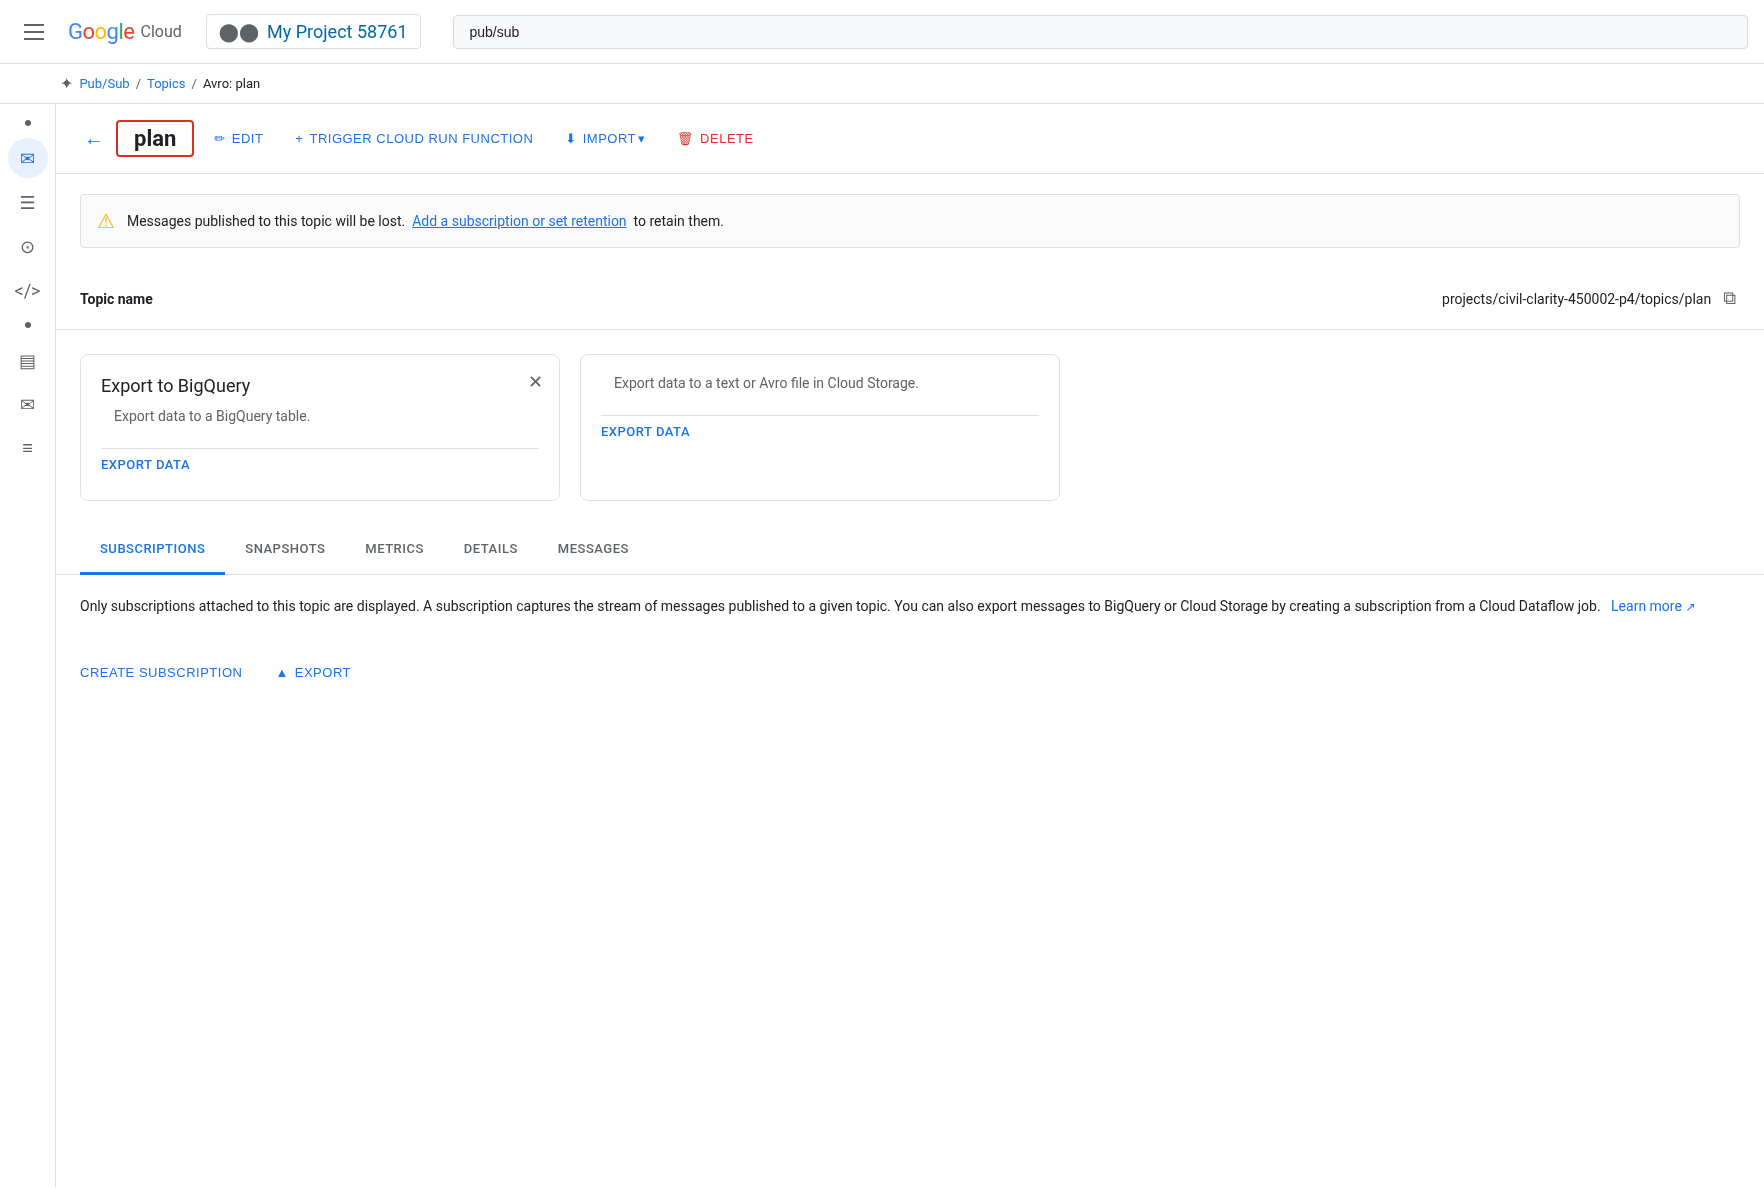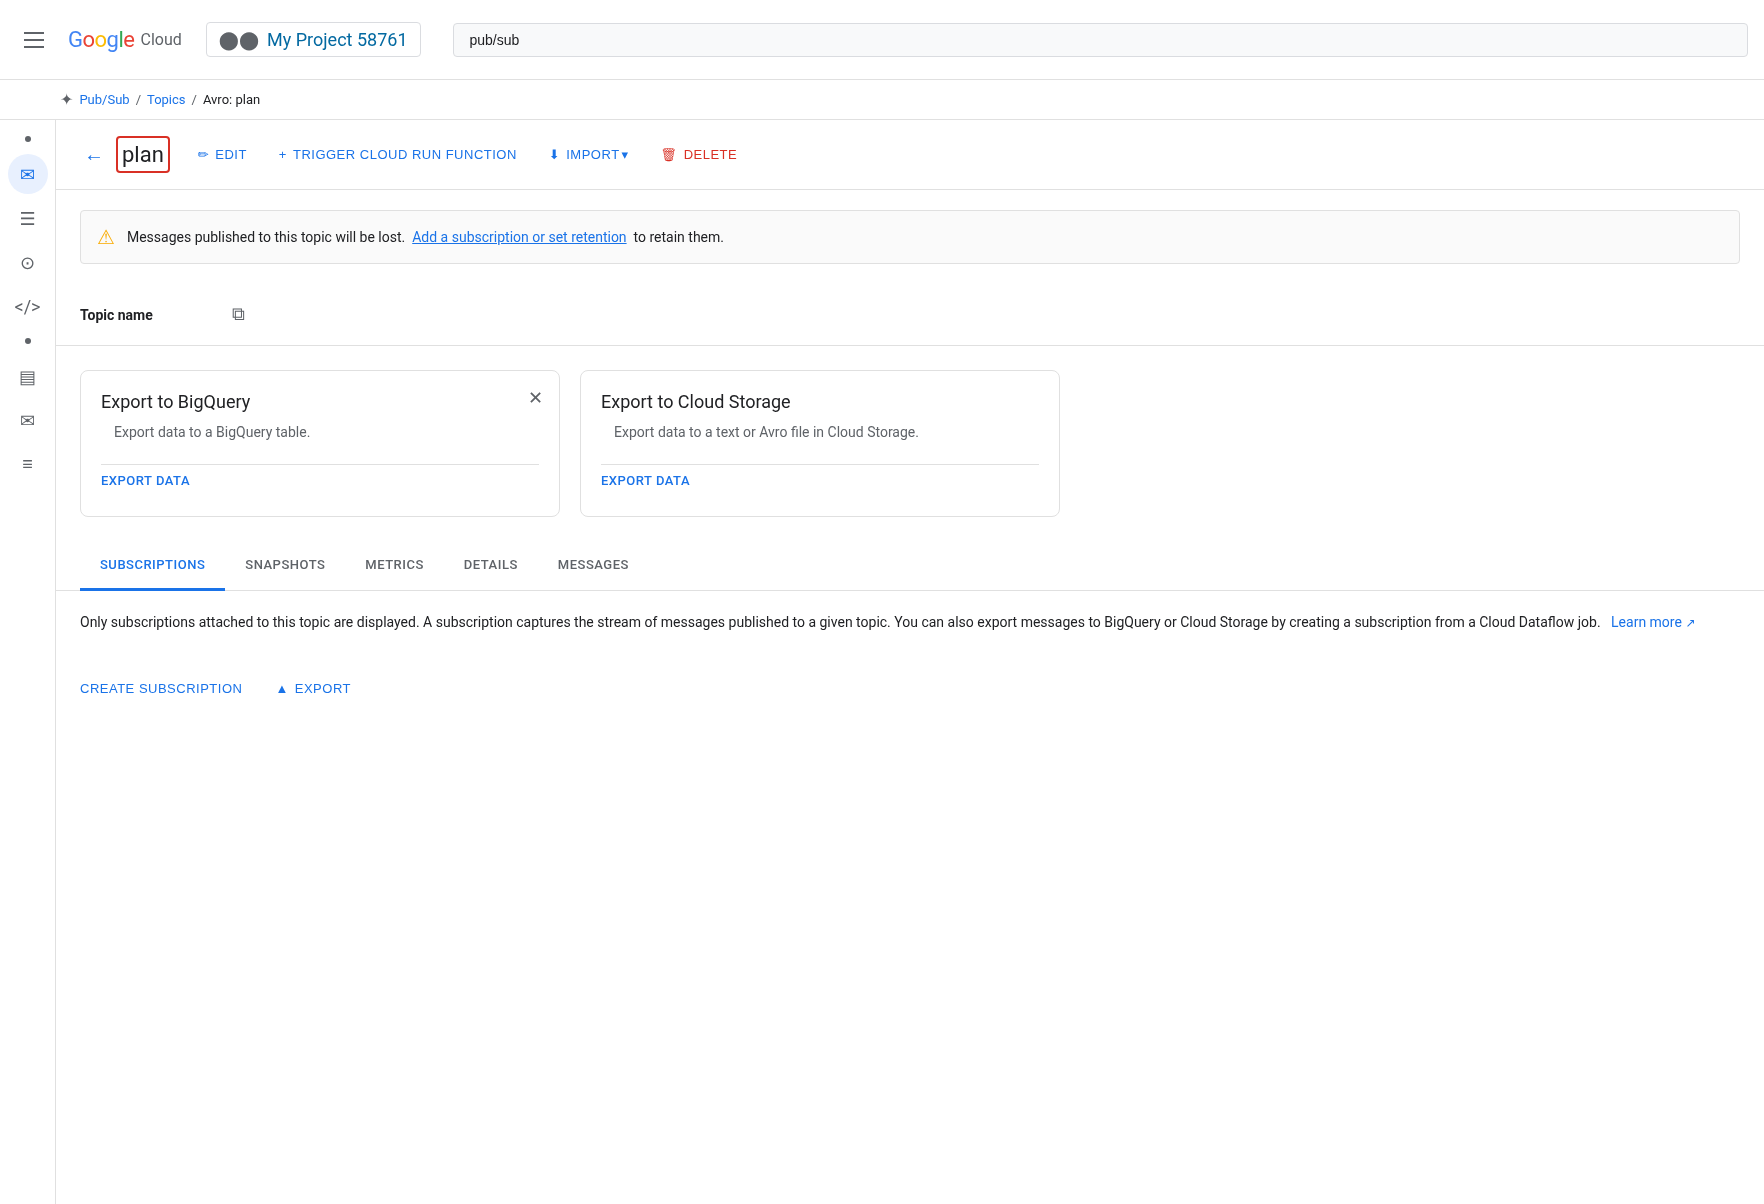--- a/index.html
+++ b/index.html
@@ -2,21 +2,21 @@
 <html><head>
   <meta charset="utf-8">
   <style>
     * { box-sizing: border-box; margin: 0; padding: 0; }
     body { font-family: 'Google Sans', Roboto, Arial, sans-serif; font-size: 14px; color: #202124; background: #fff; }
 
     
     .top-nav {
       display: flex;
       align-items: center;
-      height: 80px;
+      height: 64px;
       border-bottom: 1px solid #e0e0e0;
       padding: 0 16px;
       gap: 16px;
     }
     .hamburger-icon { cursor: pointer; padding: 8px; }
     .hamburger-lines { display: flex; flex-direction: column; gap: 5px; }
     .hamburger-lines span { display: block; width: 20px; height: 2px; background: #5f6368; }
 
     .google-cloud-logo { display: flex; align-items: center; gap: 4px; text-decoration: none; }
     .logo-google { font-size: 22px; font-weight: 400; letter-spacing: -0.5px; }
@@ -121,26 +121,25 @@
       border: none;
       cursor: pointer;
       color: #1a73e8;
       font-size: 20px;
       padding: 4px;
       display: flex;
       align-items: center;
     }
     .topic-title {
       font-size: 22px;
-      font-weight: 400;
+      font-weight: 700;
       color: #202124;
       border: 2px solid #d93025;
       border-radius: 4px;
-      padding: 4px 4px;
-      margin-right: 8px;
+      padding: 4px 16px;
     }
     .toolbar-btn {
       display: flex;
       align-items: center;
       gap: 6px;
       background: none;
       border: none;
       cursor: pointer;
       color: #1a73e8;
       font-size: 13px;
@@ -387,35 +386,35 @@
       <span class="warning-icon">⚠</span>
       <span>
         <span>Messages published to this topic will be lost.</span>
         &nbsp;<a class="warning-link" href="#">Add a subscription or set retention</a>&nbsp;
         <span>to retain them.</span>
       </span>
     </div>
 
     <div class="topic-info">
       <span class="topic-info-label">Topic name</span>
+      <span class="topic-info-value">projects/civil-clarity-450002-p4/topics/plan</span>
       <button class="copy-btn" title="Copy">
         <span>⧉</span>
       </button>
     </div>
 
     <div class="export-cards">
       <div class="export-card">
         <button class="card-close">✕</button>
         <div class="card-title">Export to BigQuery</div>
         <div class="card-desc">Export data to a BigQuery table.</div>
         <a class="card-link" href="#">EXPORT DATA</a>
       </div>
 
       <div class="export-card">
-        <div class="card-title">Export to Cloud Storage</div>
         <div class="card-desc">Export data to a text or Avro file in Cloud Storage.</div>
         <a class="card-link" href="#">EXPORT DATA</a>
       </div>
     </div>
 
     <div class="tabs-container">
       <div class="tab active">SUBSCRIPTIONS</div>
       <div class="tab">SNAPSHOTS</div>
       <div class="tab">METRICS</div>
       <div class="tab">DETAILS</div>

